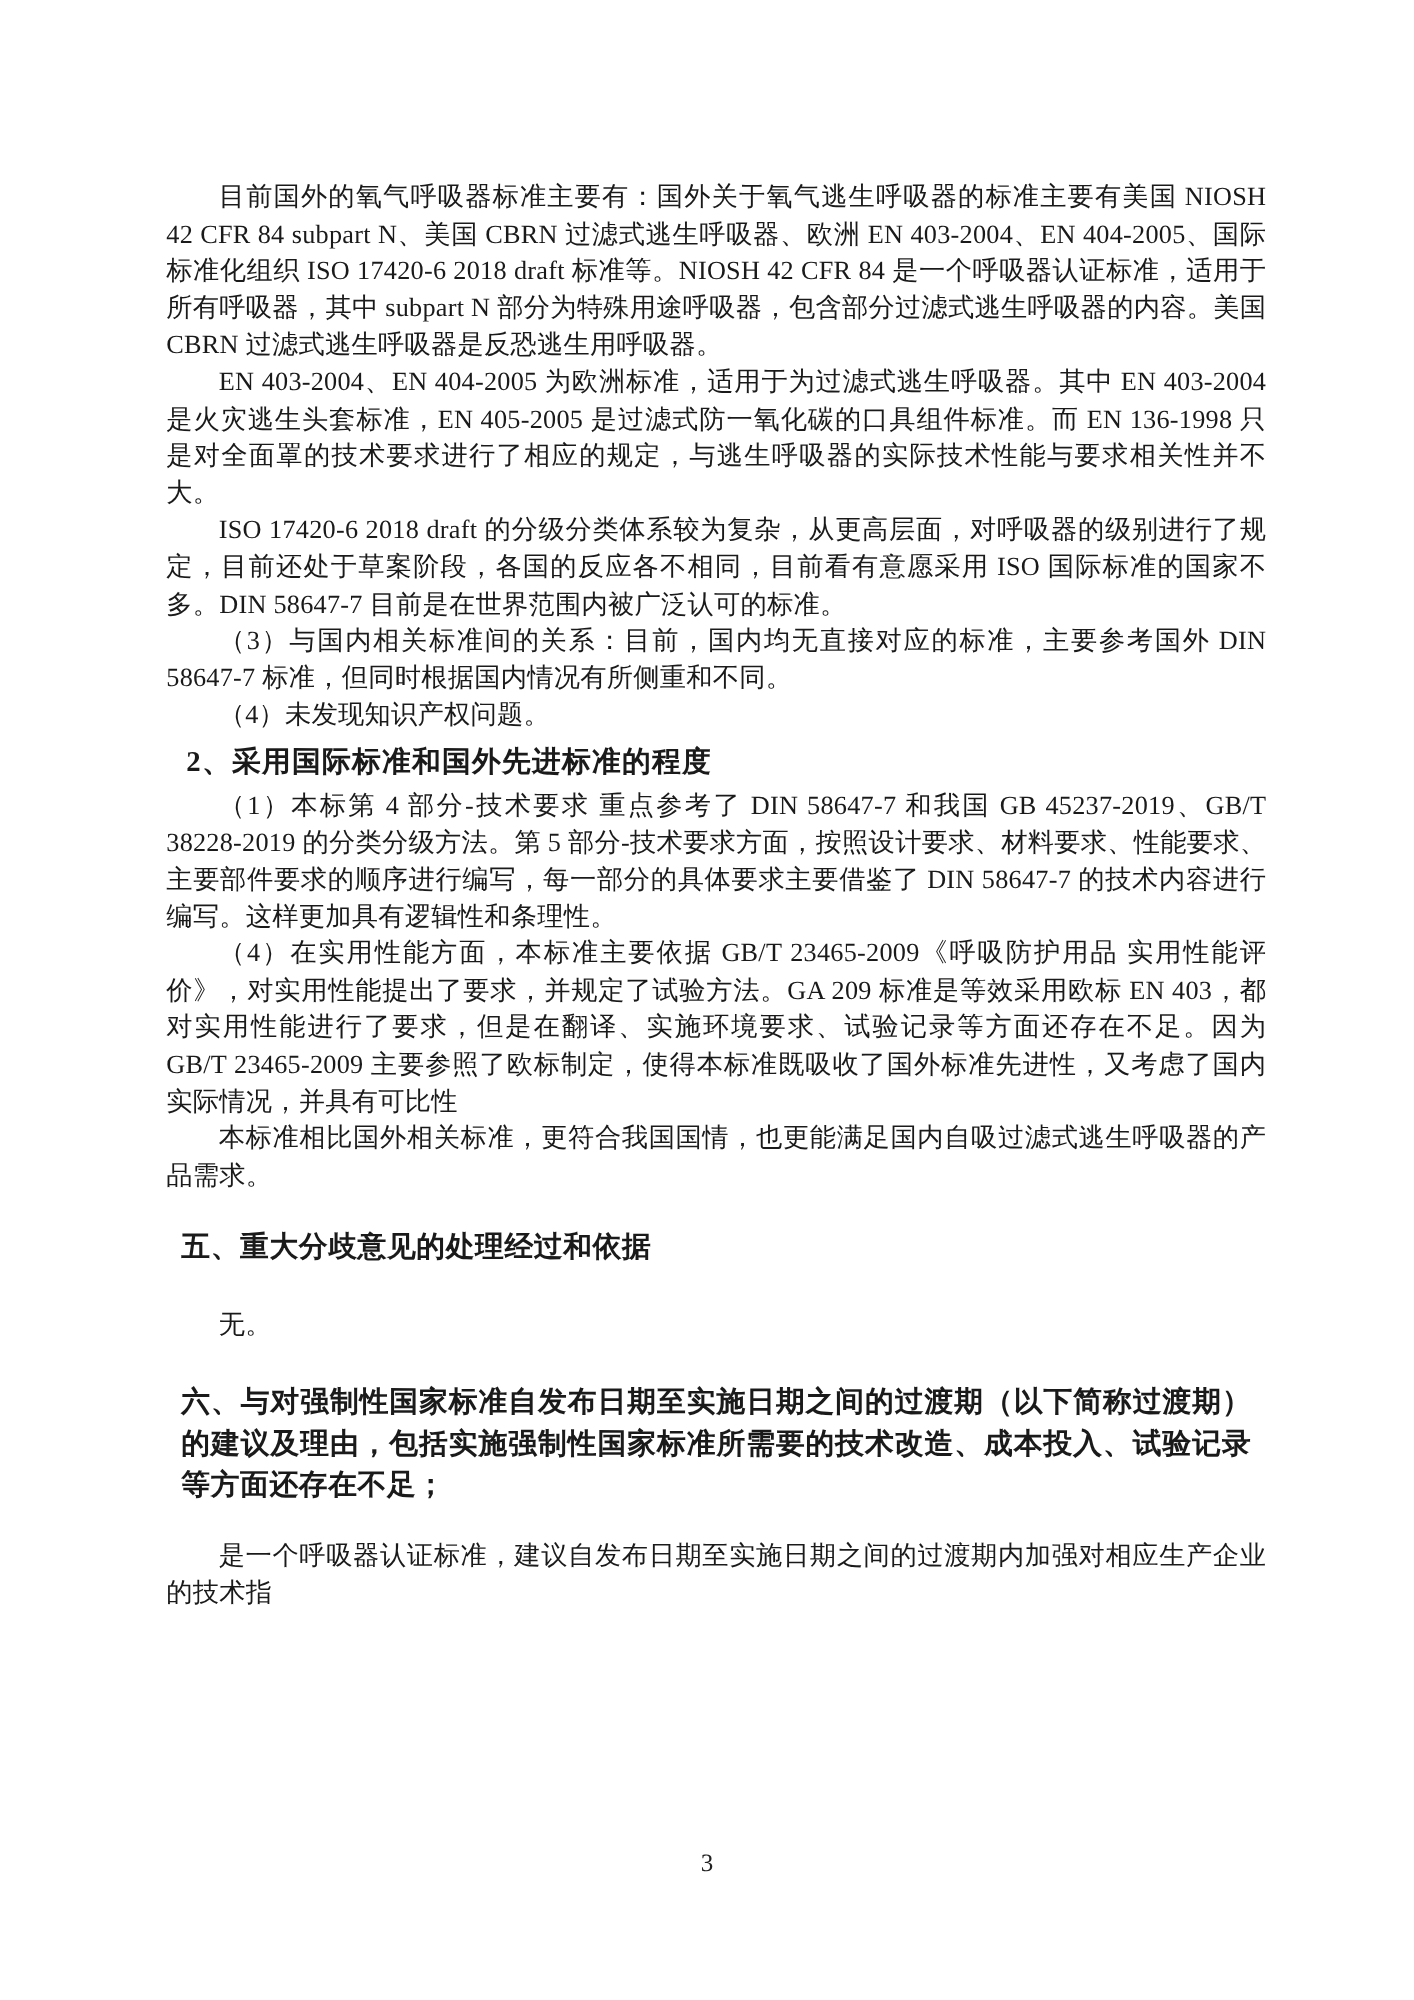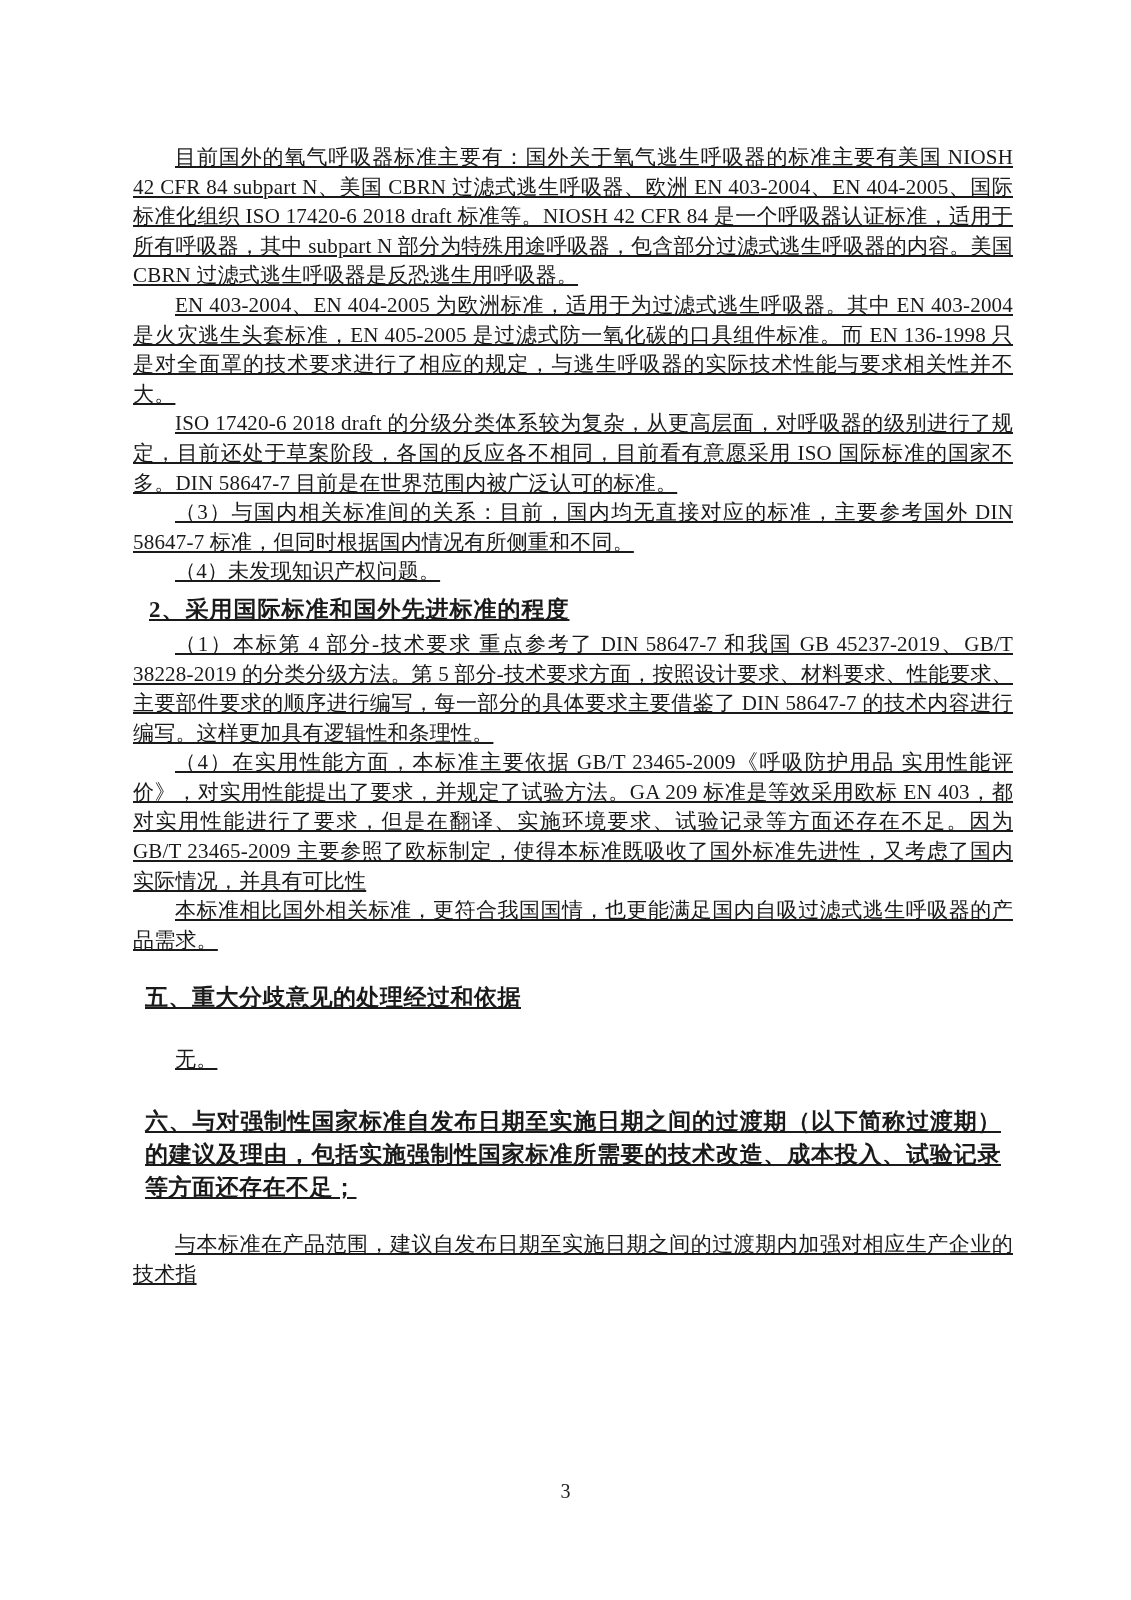--- a/index.html
+++ b/index.html
@@ -11,21 +11,20 @@
     position: relative;
     width: 1131px;
     height: 1600px;
     margin: 0 auto;
     background: #ffffff;
     color: #1a1a1a;
     box-sizing: border-box;
     padding: 143px 118px 0 133px;
     font-family: "Liberation Serif", "DejaVu Serif", serif;
     overflow: hidden;
-    text-decoration: underline;
   }
   .body-para {
     margin: 0;
     font-size: 21px;
     line-height: 29.6px;
     text-align: justify;
     text-indent: 2em;
     letter-spacing: 0.2px;
     word-break: break-word;
   }
@@ -88,17 +87,17 @@
   <p class="body-para">（4）在实用性能方面，本标准主要依据 GB/T 23465-2009《呼吸防护用品 实用性能评价》，对实用性能提出了要求，并规定了试验方法。GA 209 标准是等效采用欧标 EN 403，都对实用性能进行了要求，但是在翻译、实施环境要求、试验记录等方面还存在不足。因为 GB/T 23465-2009 主要参照了欧标制定，使得本标准既吸收了国外标准先进性，又考虑了国内实际情况，并具有可比性</p>
 
   <p class="body-para">本标准相比国外相关标准，更符合我国国情，也更能满足国内自吸过滤式逃生呼吸器的产品需求。</p>
 
   <h2 class="heading-major heading-disputes">五、重大分歧意见的处理经过和依据</h2>
 
   <p class="body-para para-none">无。</p>
 
   <h2 class="heading-major heading-transition">六、与对强制性国家标准自发布日期至实施日期之间的过渡期（以下简称过渡期）的建议及理由，包括实施强制性国家标准所需要的技术改造、成本投入、试验记录等方面还存在不足；</h2>
 
-  <p class="body-para para-transition">与本标准在产品范围，建议自发布日期至实施日期之间的过渡期内加强对相应生产企业的技术指</p>
+  <p class="body-para para-transition">是一个呼吸器认证标准，建议自发布日期至实施日期之间的过渡期内加强对相应生产企业的技术指</p>
 
   <div class="page-footer">3</div>
 
 </div>
 
 </body></html>

